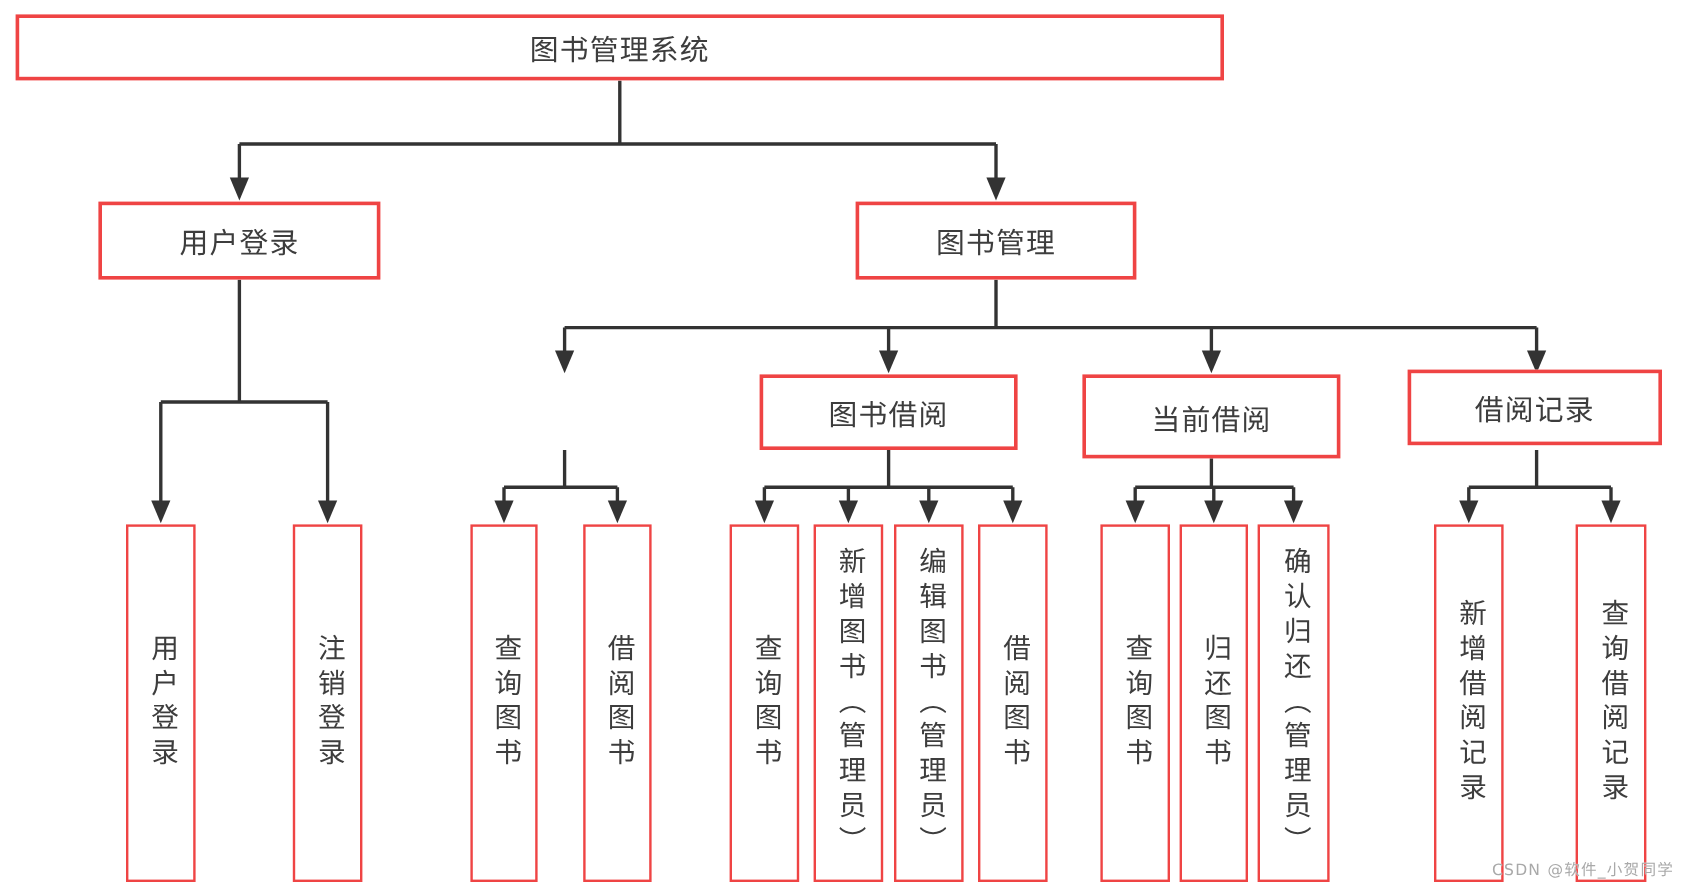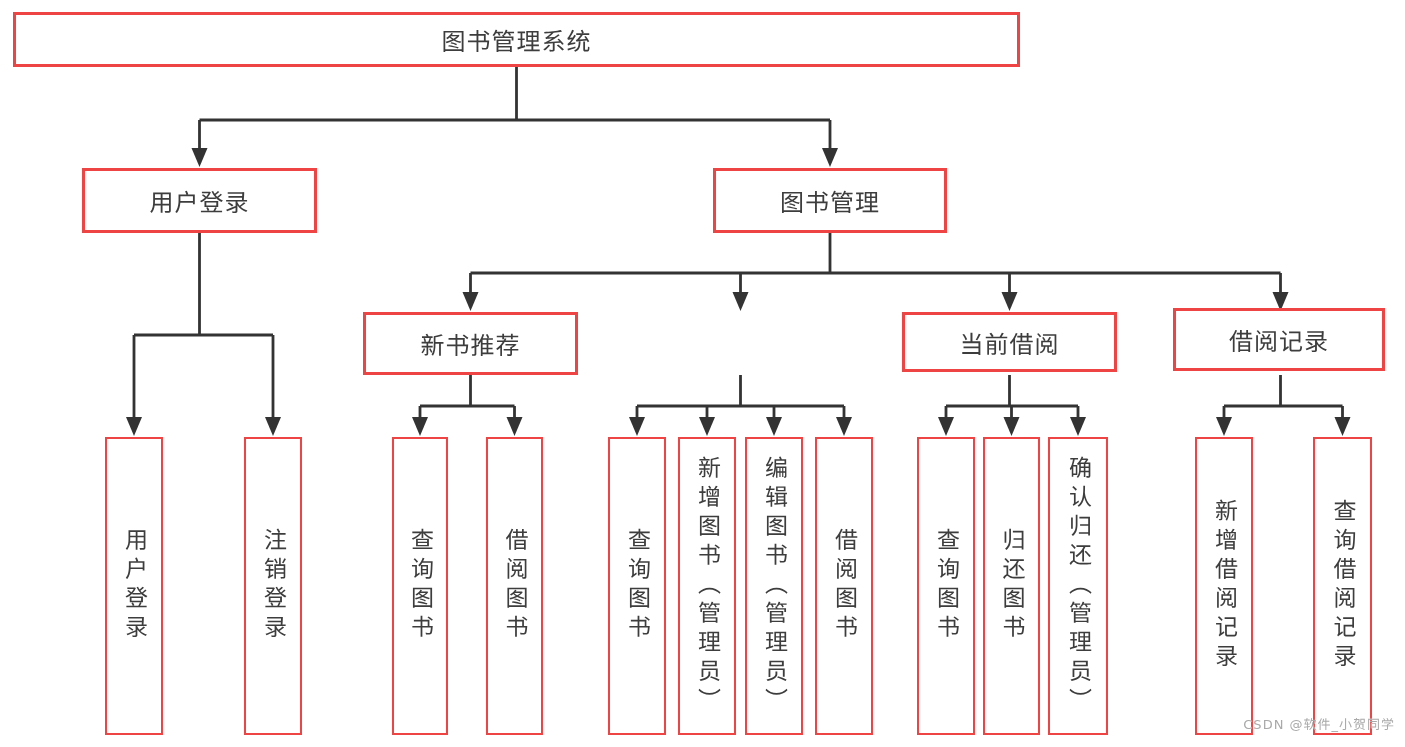--- a/index.html
+++ b/index.html
@@ -94,22 +94,22 @@
       <polygon points="1216,417 1232,417 1224,436"></polygon>
       <polygon points="1334.5,417 1350.5,417 1342.5,436"></polygon>
     </g>
   </svg>
 
   <div class="node hbox" style="left:13px; top:12px; width:1007px; height:55px;">图书管理系统</div>
 
   <div class="node hbox" style="left:82px; top:168px; width:235px; height:65px;">用户登录</div>
   <div class="node hbox" style="left:713px; top:168px; width:234px; height:65px;">图书管理</div>
 
-  <div class="node hbox" style="left:363px; top:312px; width:215px; height:63px;">新书推荐</div>
-  <div class="node hbox" style="left:902px; top:312px; width:215px; height:60px;">当前借阅</div>
+  <div class="node hbox" style="left:633px; top:312px; width:215px; height:63px;">图书借阅</div>
+  <div class="node hbox" style="left:902px; top:312px; width:215px; height:70px;">当前借阅</div>
   <div class="node hbox" style="left:1173px; top:308px; width:212px; height:63px;">借阅记录</div>
 
   <div class="node vbox" style="left:105px; width:58px;">用户登录</div>
   <div class="node vbox" style="left:244px; width:58px;">注销登录</div>
 
   <div class="node vbox" style="left:392px; width:56px;">查询图书</div>
   <div class="node vbox" style="left:486px; width:57px;">借阅图书</div>
 
   <div class="node vbox" style="left:608px; width:58px;">查询图书</div>
   <div class="node vbox" style="left:678px; width:58px;">新增图书（管理员）</div>

